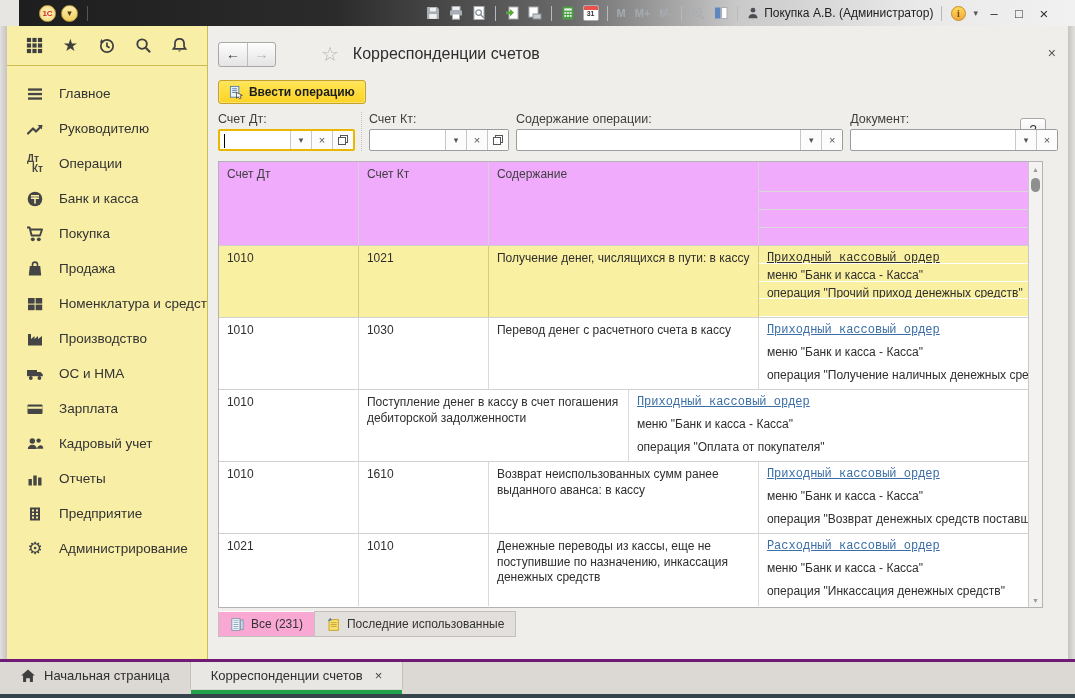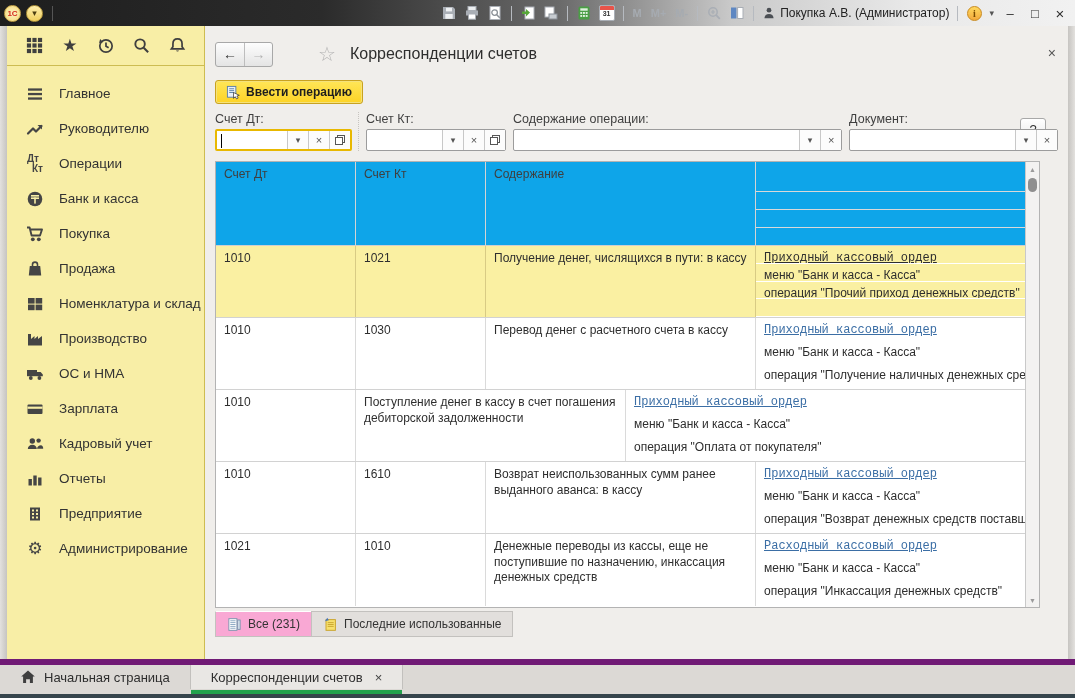--- a/index.html
+++ b/index.html
@@ -2,21 +2,21 @@
 <html><head>
 <meta charset="utf-8">
 <style>
   * { box-sizing: border-box; margin: 0; padding: 0; }
   html,body { width:1075px; height:698px; }
   body { font-family:"Liberation Sans", sans-serif; font-size:12px; color:#333; background:#e8e6e3; overflow:hidden; }
   .window { width:1075px; height:698px; display:flex; flex-direction:column; }
 
   
   .titlebar { height:26px; flex:0 0 26px; display:flex; justify-content:space-between;
-    background:linear-gradient(to right,#1e1e1e 0%,#2b2b2b 30%,#6a6a6a 52%,#c9c9c9 68%,#e9e9e9 85%,#f1f1f1 100%); padding:0 4px; }
+    background:linear-gradient(to right,#1e1e1e 0%,#2b2b2b 30%,#6a6a6a 52%,#c9c9c9 68%,#e9e9e9 85%,#f1f1f1 100%); padding:0 20px;margin-left:19px; }
   .tb-left { display:flex; align-items:center; gap:5px; }
   .logo { width:17px; height:17px; border-radius:50%; background:radial-gradient(#fdf3c6,#f3d874); color:#d42b1e; font-weight:bold;
     font-size:8px; display:flex; align-items:center; justify-content:center; border:1px solid #caa84c; }
   .logo-dd { width:17px; height:17px; border-radius:50%; background:linear-gradient(#ffefad,#f0cf5e); border:1px solid #b99b3e;
     display:flex; align-items:center; justify-content:center; color:#4a3c10; font-size:9px; }
   .tb-sep-d { width:1px; height:15px; background:#555; margin:0 4px; }
   .tb-title { color:#fff; font-size:12px; white-space:nowrap; }
   .tb-right { display:flex; align-items:center; gap:3px; }
   .ti { width:20px; height:19px; display:flex; align-items:center; justify-content:center; }
   .tb-sep { width:1px; height:15px; background:#b6bac0; margin:0 3px; }
@@ -75,21 +75,21 @@
   .field { display:flex; height:22px; background:#fff; border:1px solid #9c9c9c; border-radius:2px; align-items:stretch; position:relative; }
   .field.focused { border:2px solid #e8b800; }
   .field input { border:none; outline:none; flex:1; min-width:0; padding:0 4px; font-size:12px; font-family:"Liberation Sans",sans-serif; background:transparent; }
   .fbtn { width:21px; display:flex; align-items:center; justify-content:center; border-left:1px solid #c8c8c8; color:#555; font-size:9px; background:#fcfcfc; }
   .fbtn.clear { font-size:11px; }
   .caret { position:absolute; left:4px; top:3px; width:1px; height:14px; background:#000; }
 
   
   .tablewrap { margin-top:10px; width:825px; height:447px; border:1px solid #b3b3b3; background:#fff; display:flex; }
   .tgrid { flex:1; display:flex; flex-direction:column; min-width:0; }
-  .thead { display:flex; height:84px; background:#0ea5e9; border-bottom:1px solid #cfcfcf; flex:0 0 84px; }
+  .thead { display:flex; height:84px; background:#f0abfc; border-bottom:1px solid #cfcfcf; flex:0 0 84px; }
   .th { padding:5px 8px; font-size:12px; color:#3f3f3f; border-right:1px solid #d4d4d4; }
   .c1 { flex:0 0 140px; } .c2 { flex:0 0 130px; } .c3 { flex:0 0 270px; } .c4 { flex:1; min-width:0; }
   .thead .c4 { display:flex; flex-direction:column; padding:0; border-right:none; }
   .thead .c4 .hsub { flex:0 0 30px; border-bottom:1px solid #d9d9d9; }
   .thead .c4 .hsub ~ .hsub { flex:0 0 18px; }
   .thead .c4 .hsub:last-child { border-bottom:none; flex:1; }
   .trow { display:flex; height:72px; border-bottom:1px solid #d2d2d2; background:#fff; }
   .trow .td { padding:5px 8px; border-right:1px solid #dadada; font-size:12px; color:#2e2e2e; line-height:1.3; overflow:hidden; }
   .trow .c4 { padding:0; border-right:none; display:flex; flex-direction:column; }
   .subline { height:23px; line-height:23px; padding:0 8px; white-space:nowrap; overflow:hidden; font-size:12px; color:#2e2e2e; }
@@ -105,21 +105,21 @@
   .sthumb { width:9px; height:14px; background:#8f8f8f; border-radius:6px; margin-top:2px; }
   .sspace { flex:1; }
 
   
   .listtabs { display:flex; margin-top:3px; }
   .ltab { height:26px; display:flex; align-items:center; gap:6px; padding:0 11px; font-size:12px; color:#333;
     background:#e2dfdc; border:1px solid #c3c1be; margin-right:-1px; }
   .ltab.active { background:#f9a8d4; border-top-color:#fff; }
 
   
-  .taskbar { height:35px; flex:0 0 35px; background:#dcd9d5; border-top:6px solid #701a75; display:flex; align-items:stretch; padding-bottom:5px; }
+  .taskbar { height:35px; flex:0 0 35px; background:#dcd9d5; border-top:3px solid #701a75; display:flex; align-items:stretch; padding-bottom:5px; }
   .wtab { display:flex; align-items:center; gap:8px; padding:0 20px; font-size:13px; color:#2e2e2e; border-right:1px solid #c2c0bd; position:relative; }
   .wtab.active { background:#e9e7e4; }
   .wtab.active::after { content:""; position:absolute; left:0; right:0; bottom:-5px; height:4px; background:#23a24d; }
   .wtab .tabclose { color:#444; font-size:13px; margin-left:4px; }
   .bottomframe { height:4px; flex:0 0 4px; background:#36454c; }
 
   svg { display:block; }
 </style>
 </head>
 <body>
@@ -355,21 +355,21 @@
         </div>
         <div class="side-item">
           <span class="si-icon">
               <svg width="18" height="18" viewBox="0 0 18 18" fill="#454545">
                 <rect x="2" y="3" width="6.6" height="5.6"></rect>
                 <rect x="9.6" y="3" width="6.6" height="5.6"></rect>
                 <rect x="2" y="9.6" width="6.6" height="5.6"></rect>
                 <rect x="9.6" y="9.6" width="6.6" height="5.6"></rect>
               </svg>
             </span>
-          <span class="si-label">Номенклатура и склад</span>
+          <span class="si-label">Номенклатура и средст</span>
         </div>
         <div class="side-item">
           <span class="si-icon">
               <svg width="18" height="18" viewBox="0 0 18 18">
                 <path d="M2 15.5V4h3v5l3.5-3v3L12 6v3l4-3v9.5z" fill="#454545"></path>
               </svg>
             </span>
           <span class="si-label">Производство</span>
         </div>
         <div class="side-item">

